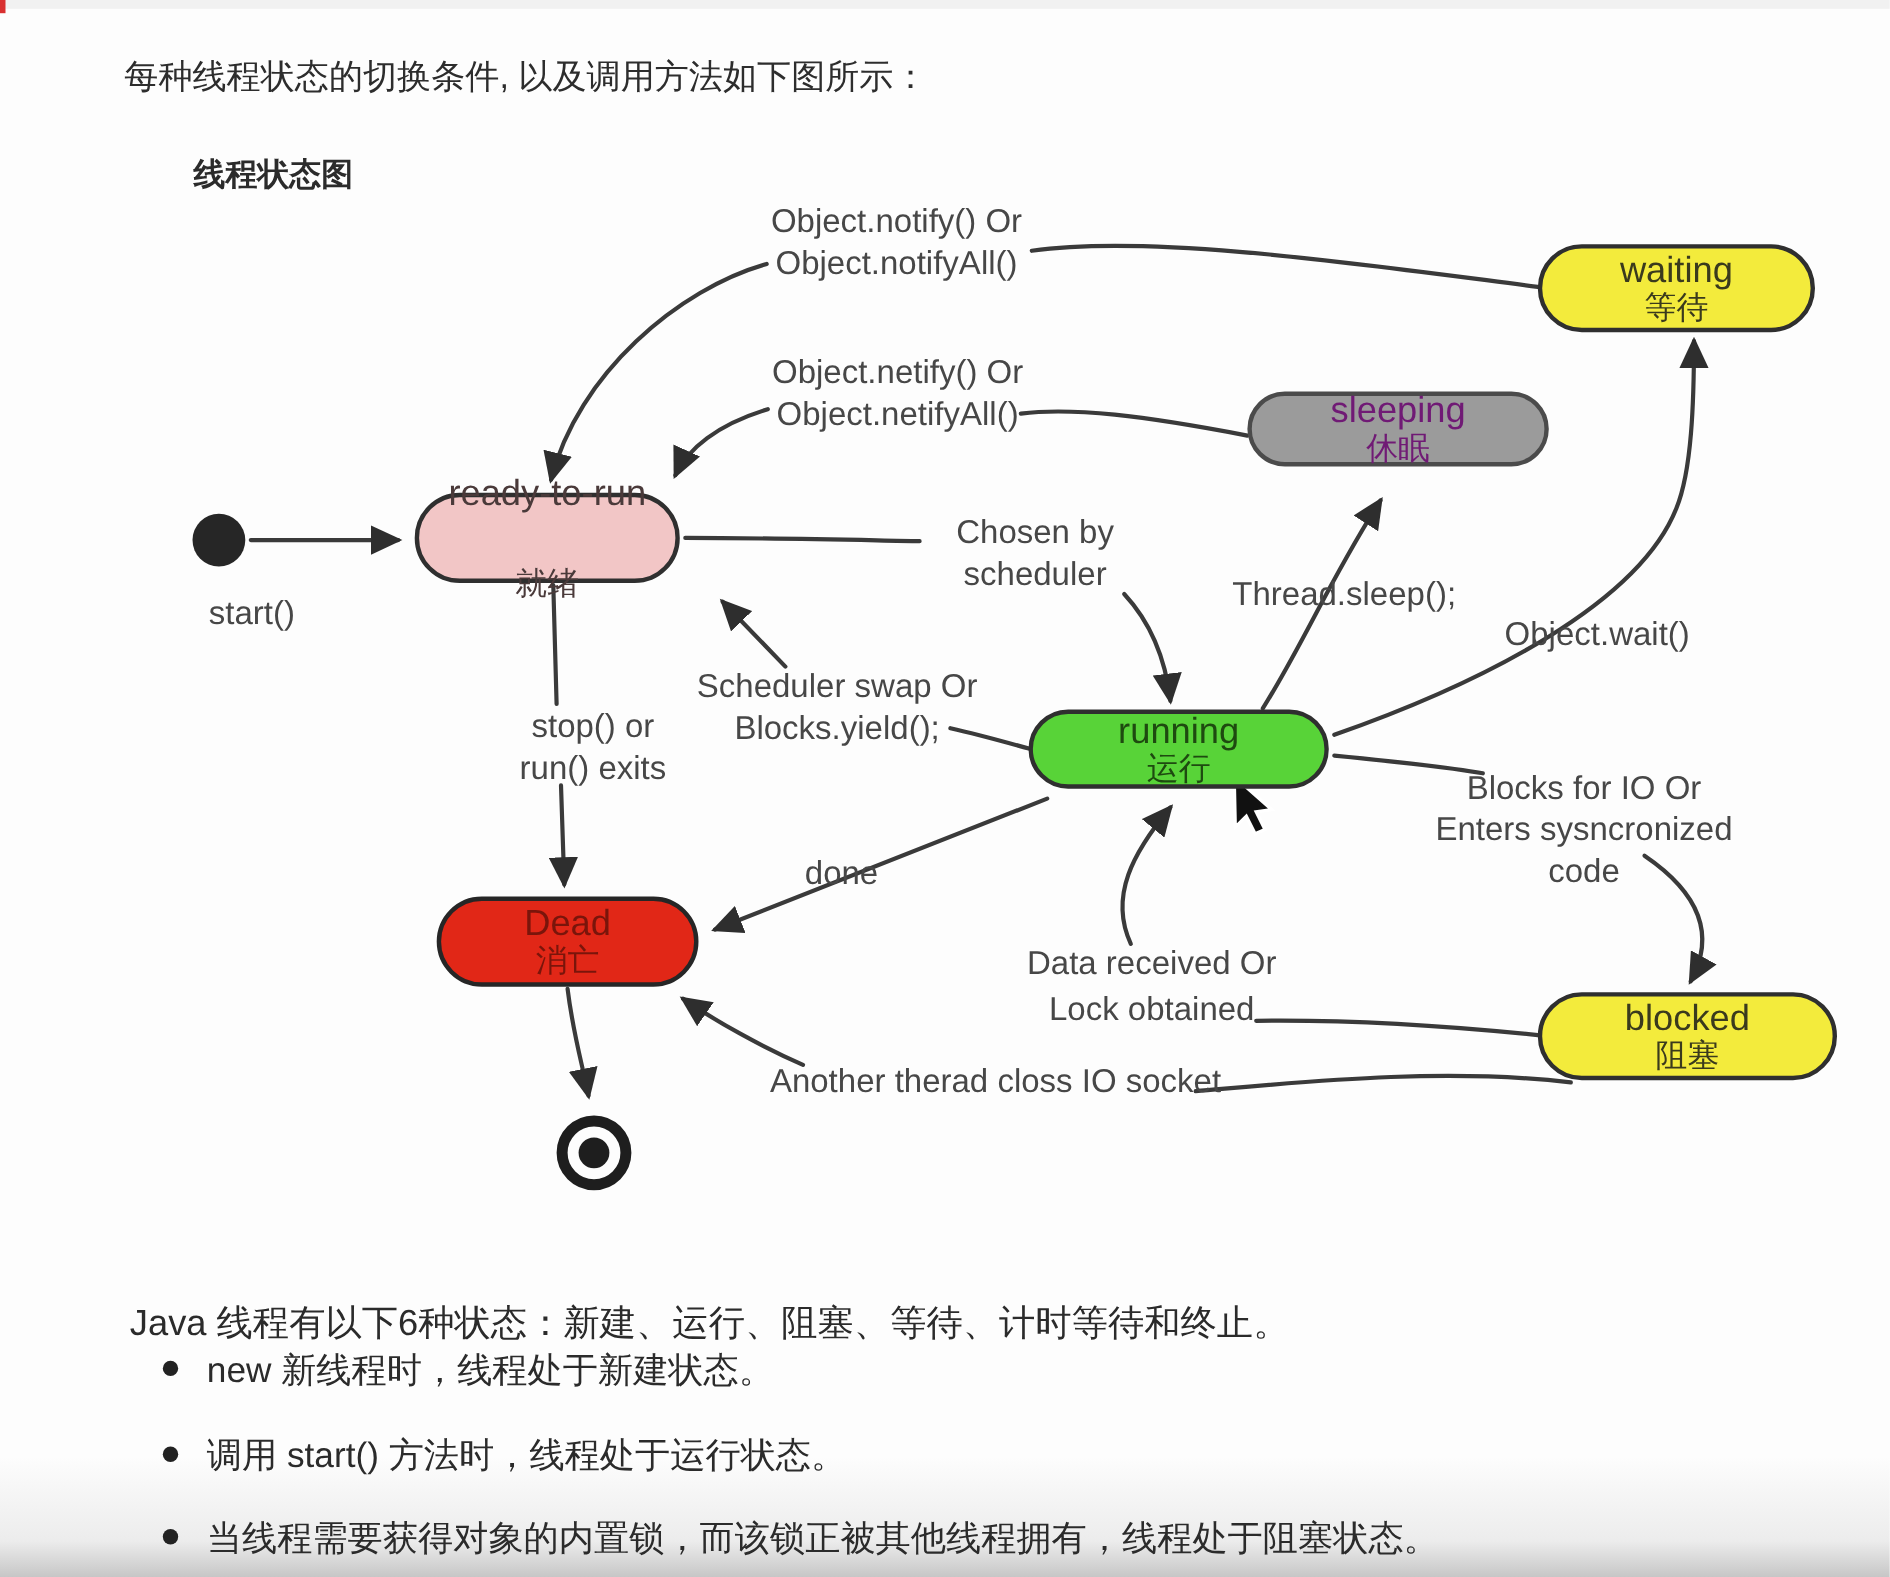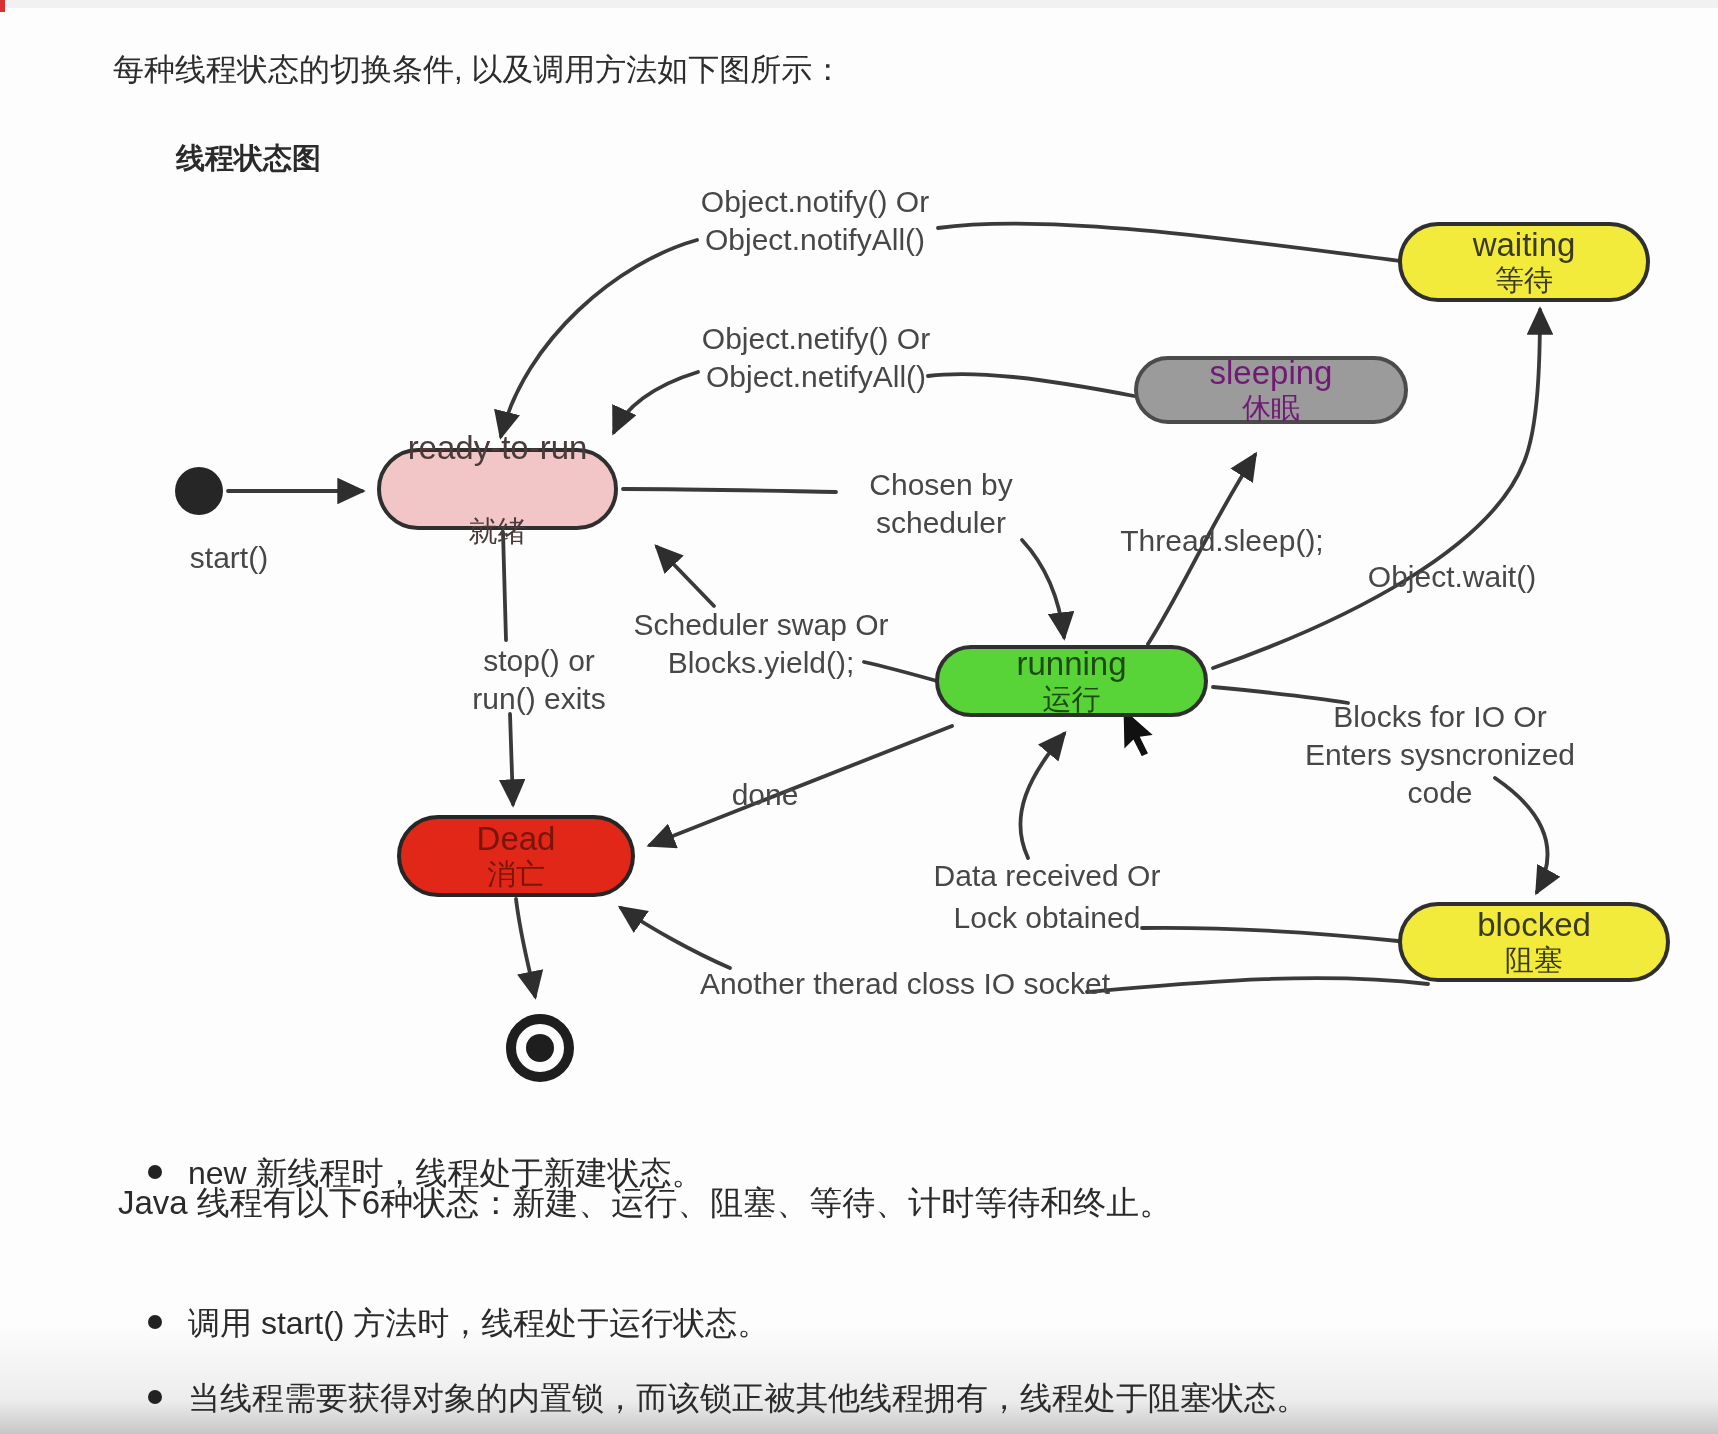--- a/index.html
+++ b/index.html
@@ -50,21 +50,21 @@
   .l-blocks  {left:1440px;top:698px;}
   .l-data    {left:1047px;top:855px;line-height:1.4;}
   .l-another {left:905px; top:965px;}
 
   svg.edges{left:0;top:0;}
   svg.edges path.e{fill:none;stroke:#3a3a3a;stroke-width:3.8;stroke-linecap:round;}
 
   .summary{left:118px;top:1148px;font-size:33px;color:#2b2b2b;z-index:3;}
   .bullet{display:flex;align-items:flex-start;z-index:3;font-size:32px;color:#2b2b2b;}
   .bullet .dot{width:14px;height:14px;border-radius:50%;background:#222;margin:13px 26px 0 0;flex:0 0 auto;}
-  .b1{left:148px;top:1152px;}
+  .b1{left:148px;top:1224px;}
   .b2{left:148px;top:1302px;}
   .b3{left:148px;top:1377px;}
 </style>
 </head>
 <body>
 
 <div class="abs top-strip"></div>
 <div class="abs red-sliver"></div>
 
 <p class="abs intro">每种线程状态的切换条件, 以及调用方法如下图所示：</p>

